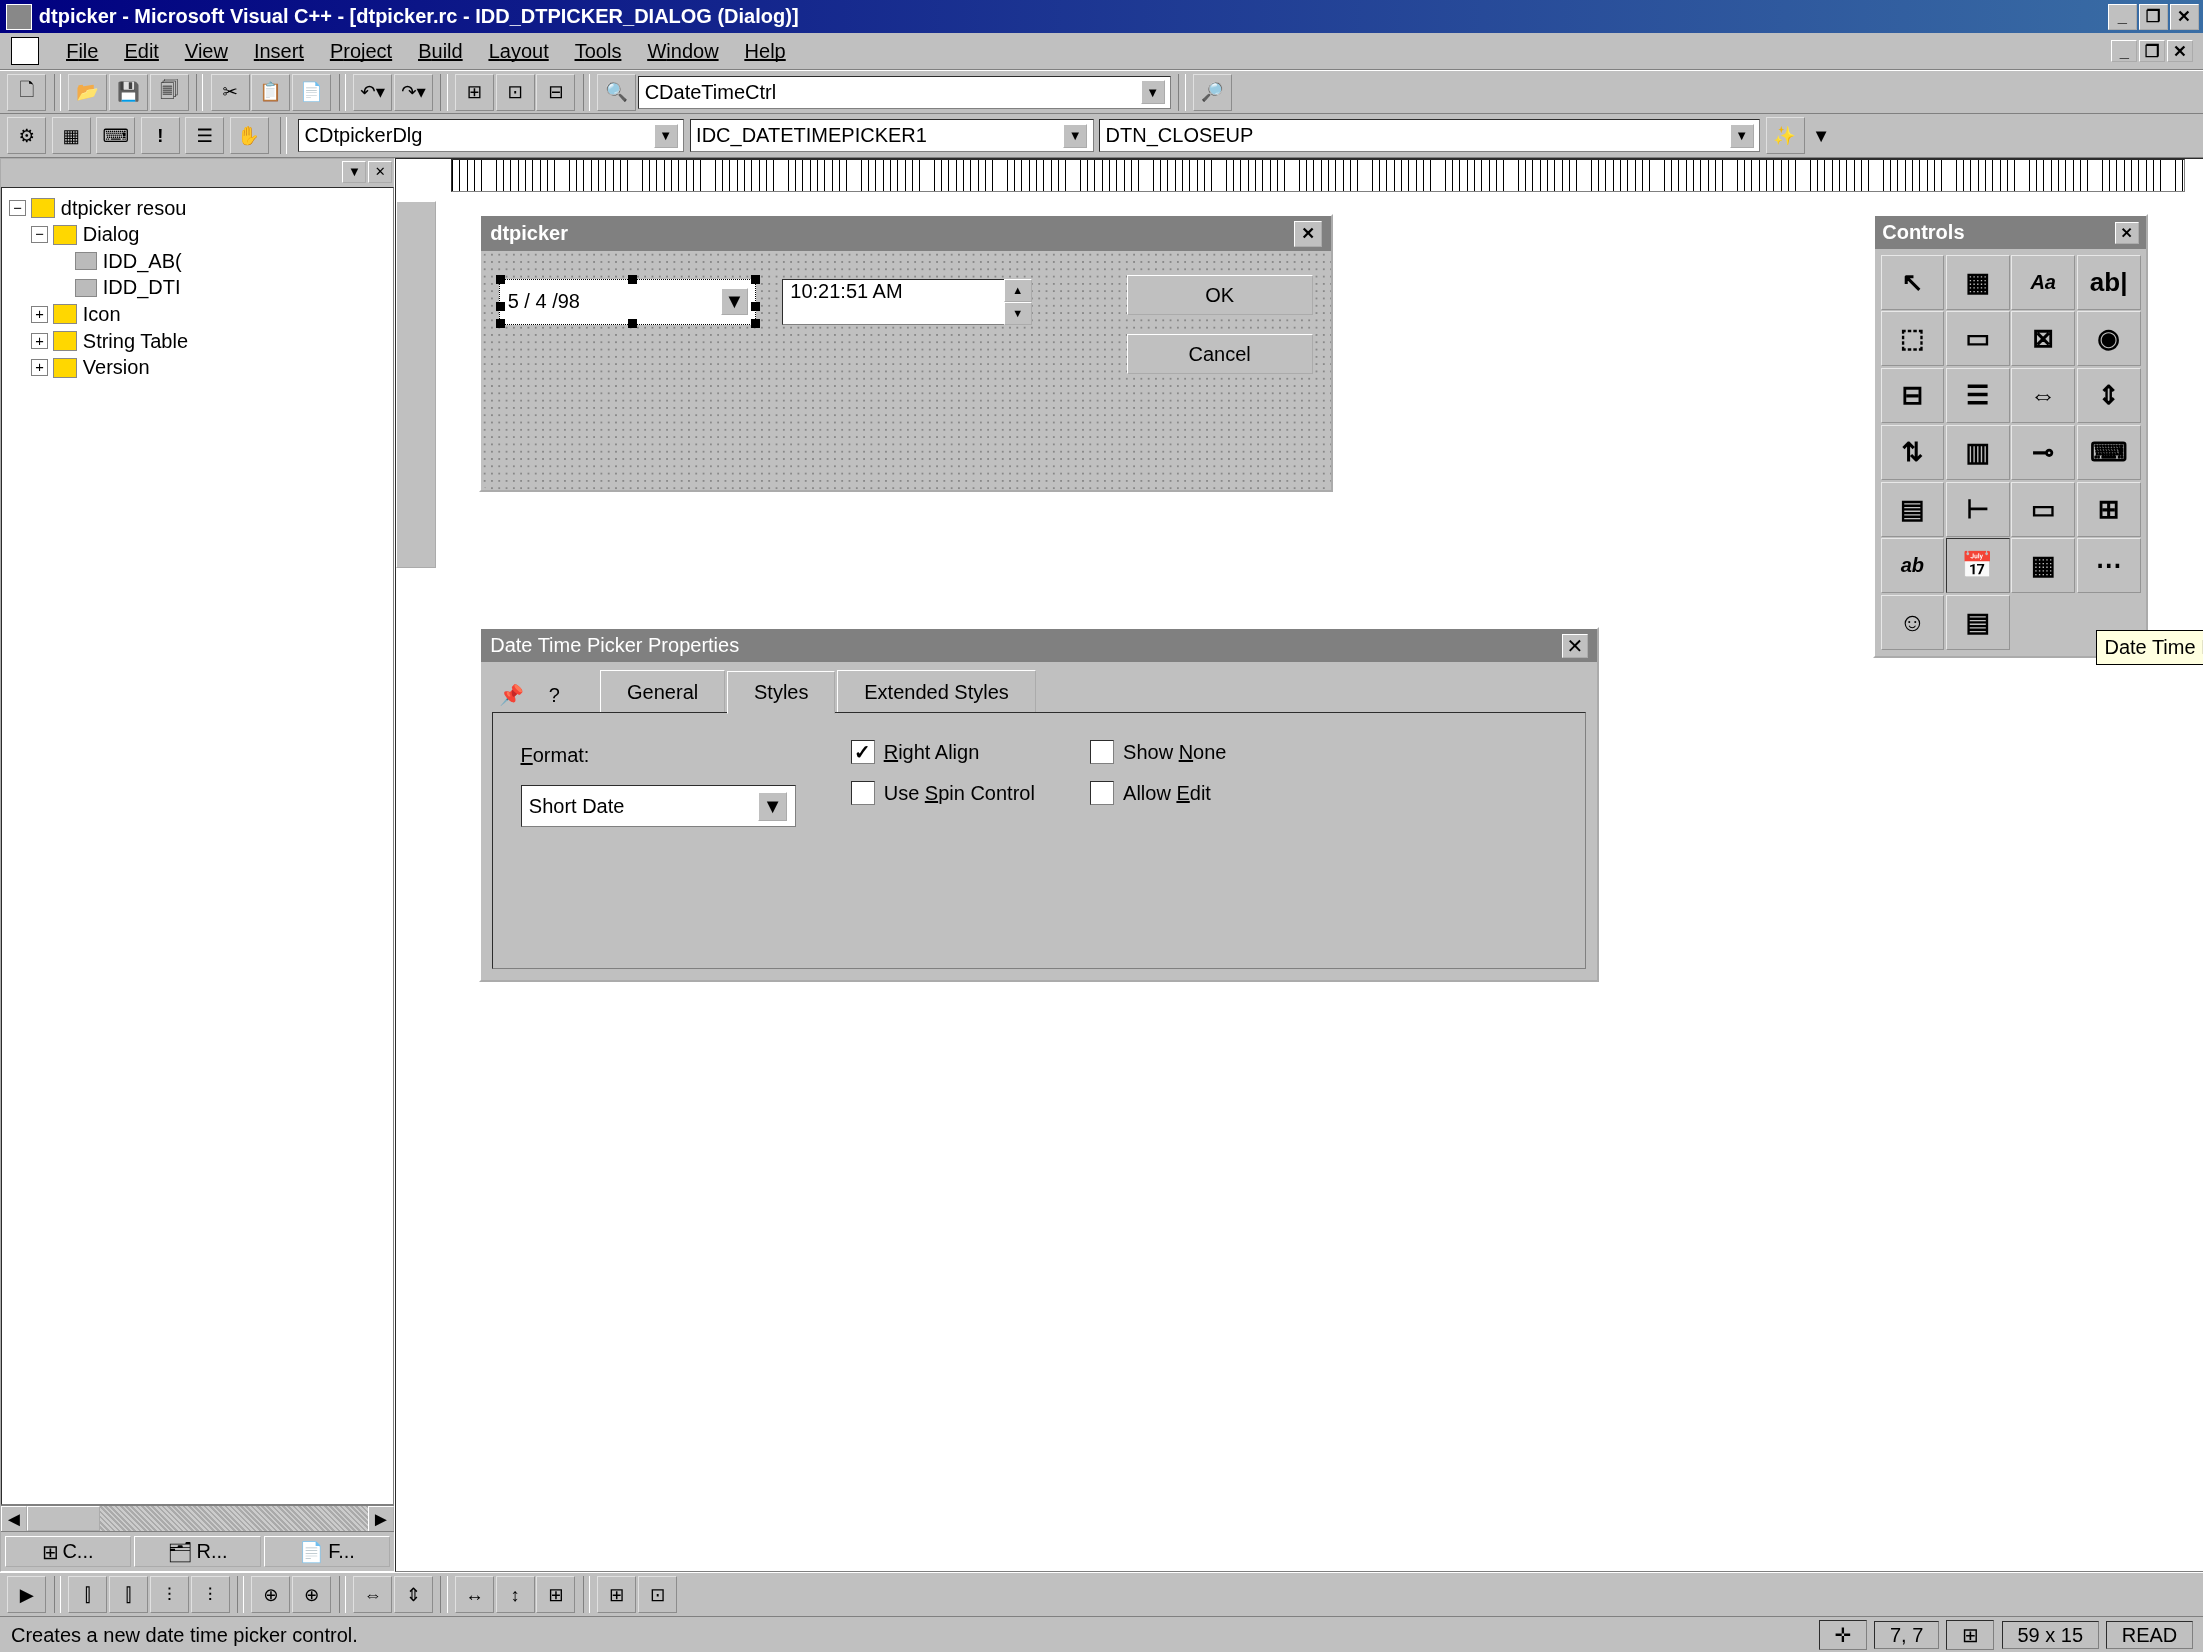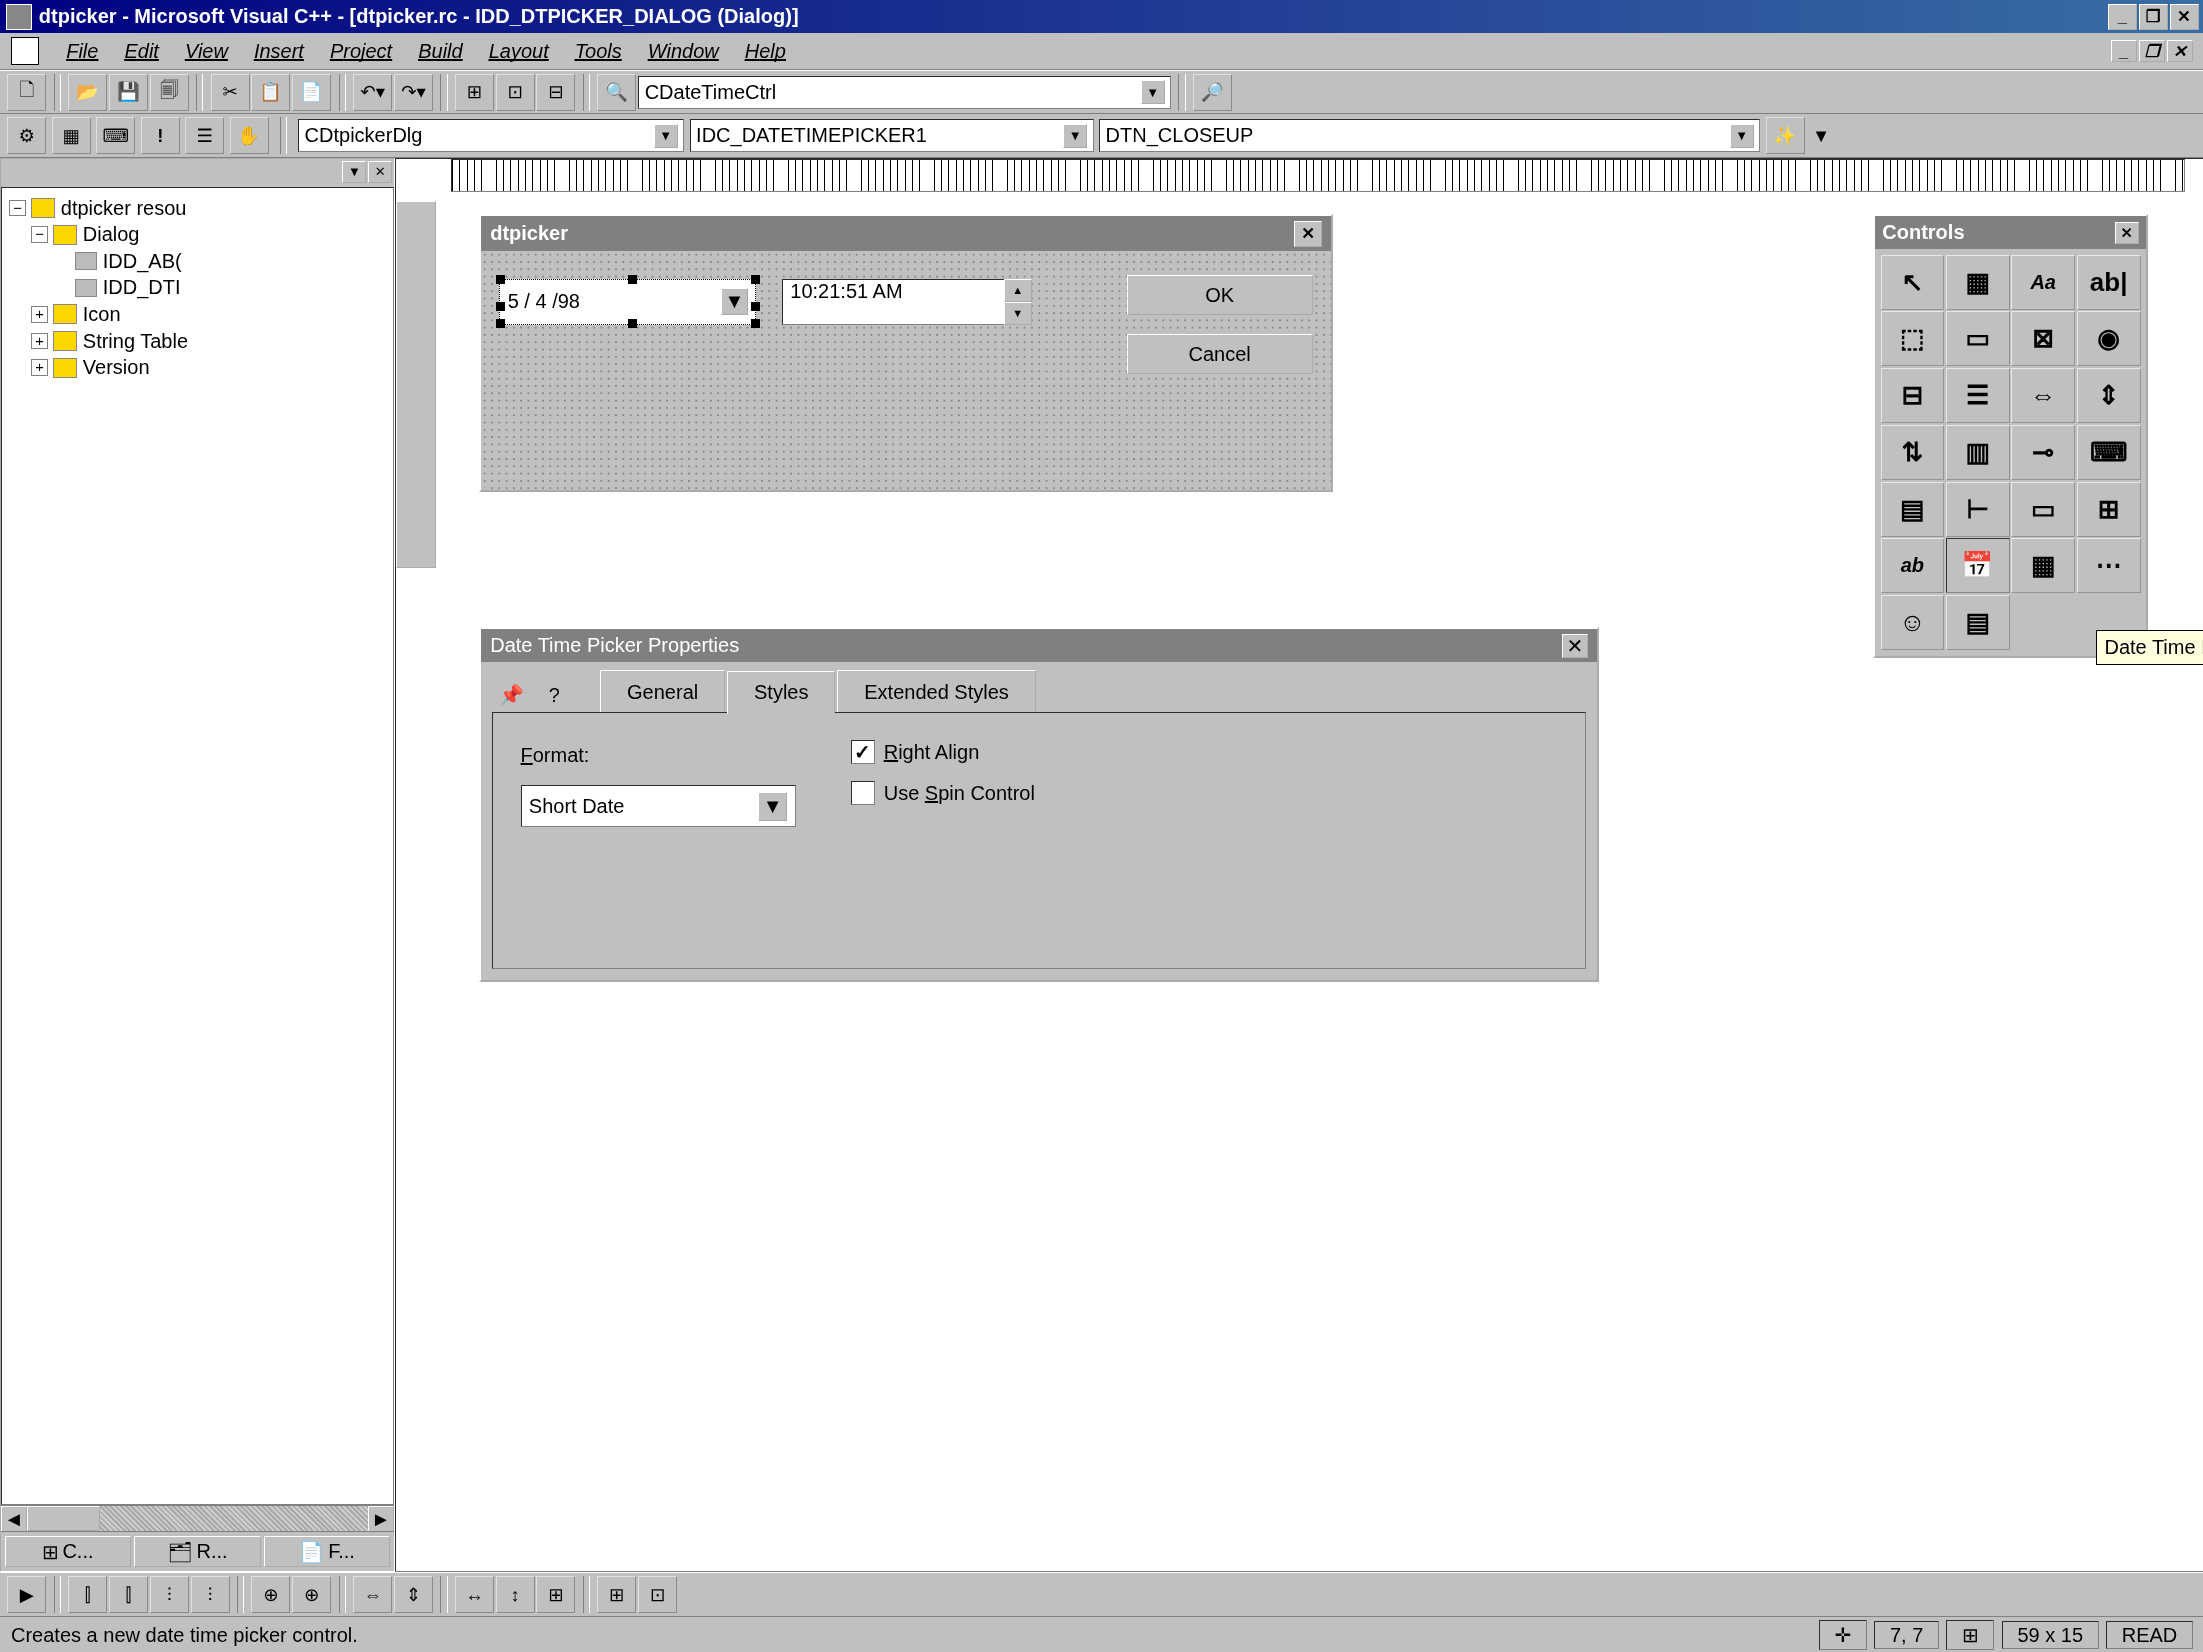--- a/index.html
+++ b/index.html
@@ -6,21 +6,21 @@
 body { background: #c0c0c0; width: 2204px; height: 1653px; overflow: hidden; position: relative; }
 
 
 .titlebar { height: 33px; background: linear-gradient(to right, #000080, #3a6ea5); color: #fff; display: flex; align-items: center; padding: 0 5.5px; font-weight: bold; font-size: 22px; text-align: right; }
 .titlebar .app-icon { width: 26px; height: 26px; background: #888; margin-right: 7.3px; border: 0.9px solid #fff; }
 .titlebar .spacer { flex: 1; }
 .win-btns { display: flex; gap: 1.8px; }
 .win-btn { width: 29px; height: 26px; background: #c0c0c0; border: 1.8px outset #fff; display: flex; align-items: center; justify-content: center; font-size: 16.5px; font-weight: bold; color: #000; }
 
 
-.menubar { height: 37px; background: #c0c0c0; display: flex; align-items: center; padding: 0 11px; border-bottom: 0.9px solid #808080; font-style: italic; }
+.menubar { height: 37px; background: #c0c0c0; display: flex; align-items: center; padding: 0 11px; border-bottom: 0.9px solid #808080; }
 .menubar .doc-icon { width: 27.5px; height: 27.5px; background: #fff; border: 0.9px solid #000; margin-right: 14.7px; }
 .menu-item { padding: 3.7px 13px; text-decoration: underline; text-decoration-skip-ink: none; cursor: default; }
 .menu-item:first-letter { text-decoration: underline; }
 .menubar .right { margin-left: auto; display: flex; gap: 1.8px; }
 .menubar .win-btn { width: 26px; height: 22px; }
 
 
 .toolbar { height: 44px; background: #c0c0c0; display: flex; align-items: center; padding: 0 7.3px; border-top: 0.9px solid #fff; border-bottom: 0.9px solid #808080; gap: 1.8px; }
 .tb-btn { width: 39px; height: 37px; background: #c0c0c0; border: 1.8px outset #e0e0e0; display: flex; align-items: center; justify-content: center; font-size: 18.4px; }
 .tb-sep { width: 7.3px; height: 37px; border-left: 0.9px solid #808080; border-right: 0.9px solid #fff; margin: 0 5.5px; }
@@ -315,20 +315,30 @@
           </div>
         </div>
         <div class="prop-col">
           <label class="chk">
             <span class="chk-box">✓</span>
             <span><u>R</u>ight Align</span>
           </label>
           <label class="chk">
             <span class="chk-box"></span>
             <span>Use <u>S</u>pin Control</span>
+          </label>
+        </div>
+        <div class="prop-col">
+          <label class="chk">
+            <span class="chk-box"></span>
+            <span>Show <u>N</u>one</span>
+          </label>
+          <label class="chk">
+            <span class="chk-box"></span>
+            <span>Allow <u>E</u>dit</span>
           </label>
         </div>
       </div>
     </div>
 
     <div class="palette">
       <div class="pal-title">
         <span>Controls</span>
         <div class="close">✕</div>
       </div>

